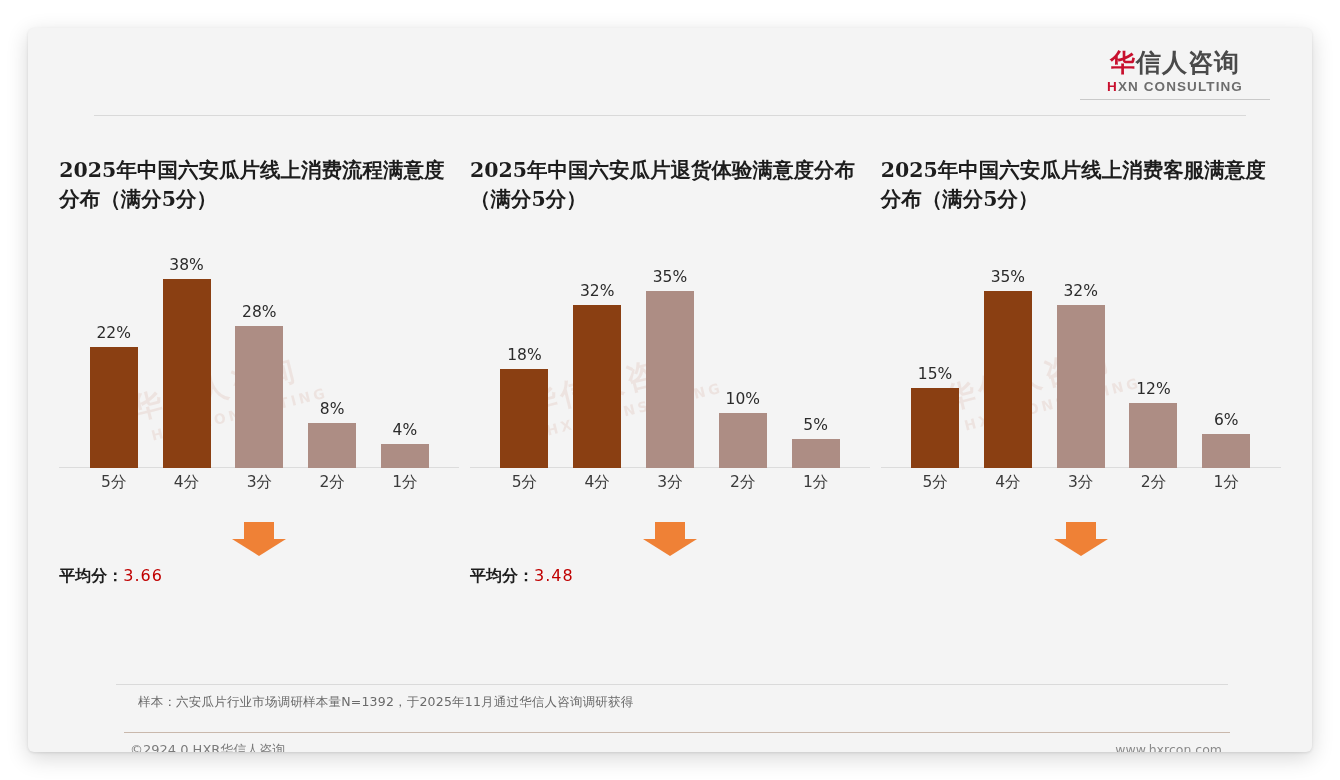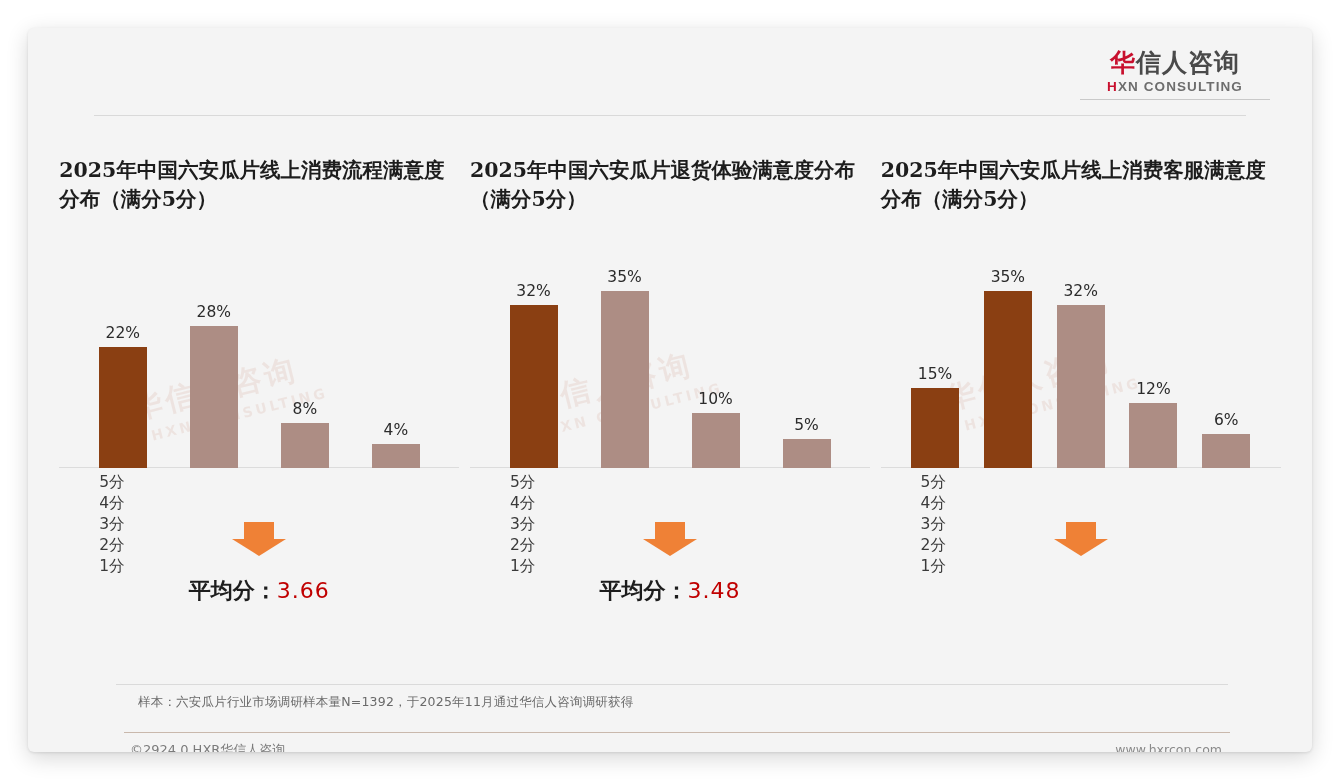--- a/index.html
+++ b/index.html
@@ -158,21 +158,21 @@
     background: #8a3f12;
   }
   .bar.light { background: #ad8d84; }
   .cat-labels {
     position: absolute;
     left: 18px;
     right: 18px;
     bottom: 6px;
     height: 28px;
     display: flex;
-    flex-direction: column;
+    flex-direction: row;
     justify-content: space-around;
   }
   .cat-label {
     width: 19%;
     text-align: center;
     font-size: 15.5px;
     color: #3a3a3a;
     font-family: "DejaVu Sans", "Liberation Sans", sans-serif;
   }
 
@@ -200,24 +200,23 @@
     position: absolute;
     left: 0;
     top: 17px;
     width: 0;
     height: 0;
     border-left: 27px solid transparent;
     border-right: 27px solid transparent;
     border-top: 17px solid #ef8136;
   }
   .avg {
-    margin-top: 20px;
+    margin-top: 10px;
     width: 400px;
-    text-align: center;
-    font-size: 22px;
+    font-size: 16px;
     font-weight: bold;
     color: #1d1d1d;
     font-family: "DejaVu Sans", "Liberation Sans", sans-serif;
     white-space: nowrap;
   }
   .avg .num {
     color: #c00000;
     font-weight: normal;
     letter-spacing: 1px;
     font-family: "DejaVu Sans", "Liberation Sans", sans-serif;
@@ -309,20 +308,24 @@
       </div>
       <div class="chart-title">2025年中国六安瓜片线上消费流程满意度分布（满分5分）</div>
       <div class="plot">
         <div class="axis-line"></div>
         <div class="plot-inner">
           <div class="bar-slot">
             <div class="bar-value">22%</div>
             <div class="bar" style="height:121px;"></div>
           </div>
           <div class="bar-slot">
+            <div class="bar-value">38%</div>
+            <div class="bar" style="height:190px;"></div>
+          </div>
+          <div class="bar-slot">
             <div class="bar-value">28%</div>
             <div class="bar light" style="height:142px;"></div>
           </div>
           <div class="bar-slot">
             <div class="bar-value">8%</div>
             <div class="bar light" style="height:45px;"></div>
           </div>
           <div class="bar-slot">
             <div class="bar-value">4%</div>
             <div class="bar light" style="height:24px;"></div>
@@ -348,20 +351,24 @@
     <div class="chart-col">
       <div class="wm" style="left:62px; top:205px;">
         <div class="w1">华信人咨询</div>
         <div class="w2">HXN CONSULTING</div>
       </div>
       <div class="chart-title">2025年中国六安瓜片退货体验满意度分布（满分5分）</div>
       <div class="plot">
         <div class="axis-line"></div>
         <div class="plot-inner">
           <div class="bar-slot">
+            <div class="bar-value">18%</div>
+            <div class="bar" style="height:99px;"></div>
+          </div>
+          <div class="bar-slot">
             <div class="bar-value">32%</div>
             <div class="bar" style="height:163px;"></div>
           </div>
           <div class="bar-slot">
             <div class="bar-value">35%</div>
             <div class="bar light" style="height:177px;"></div>
           </div>
           <div class="bar-slot">
             <div class="bar-value">10%</div>
             <div class="bar light" style="height:55px;"></div>

